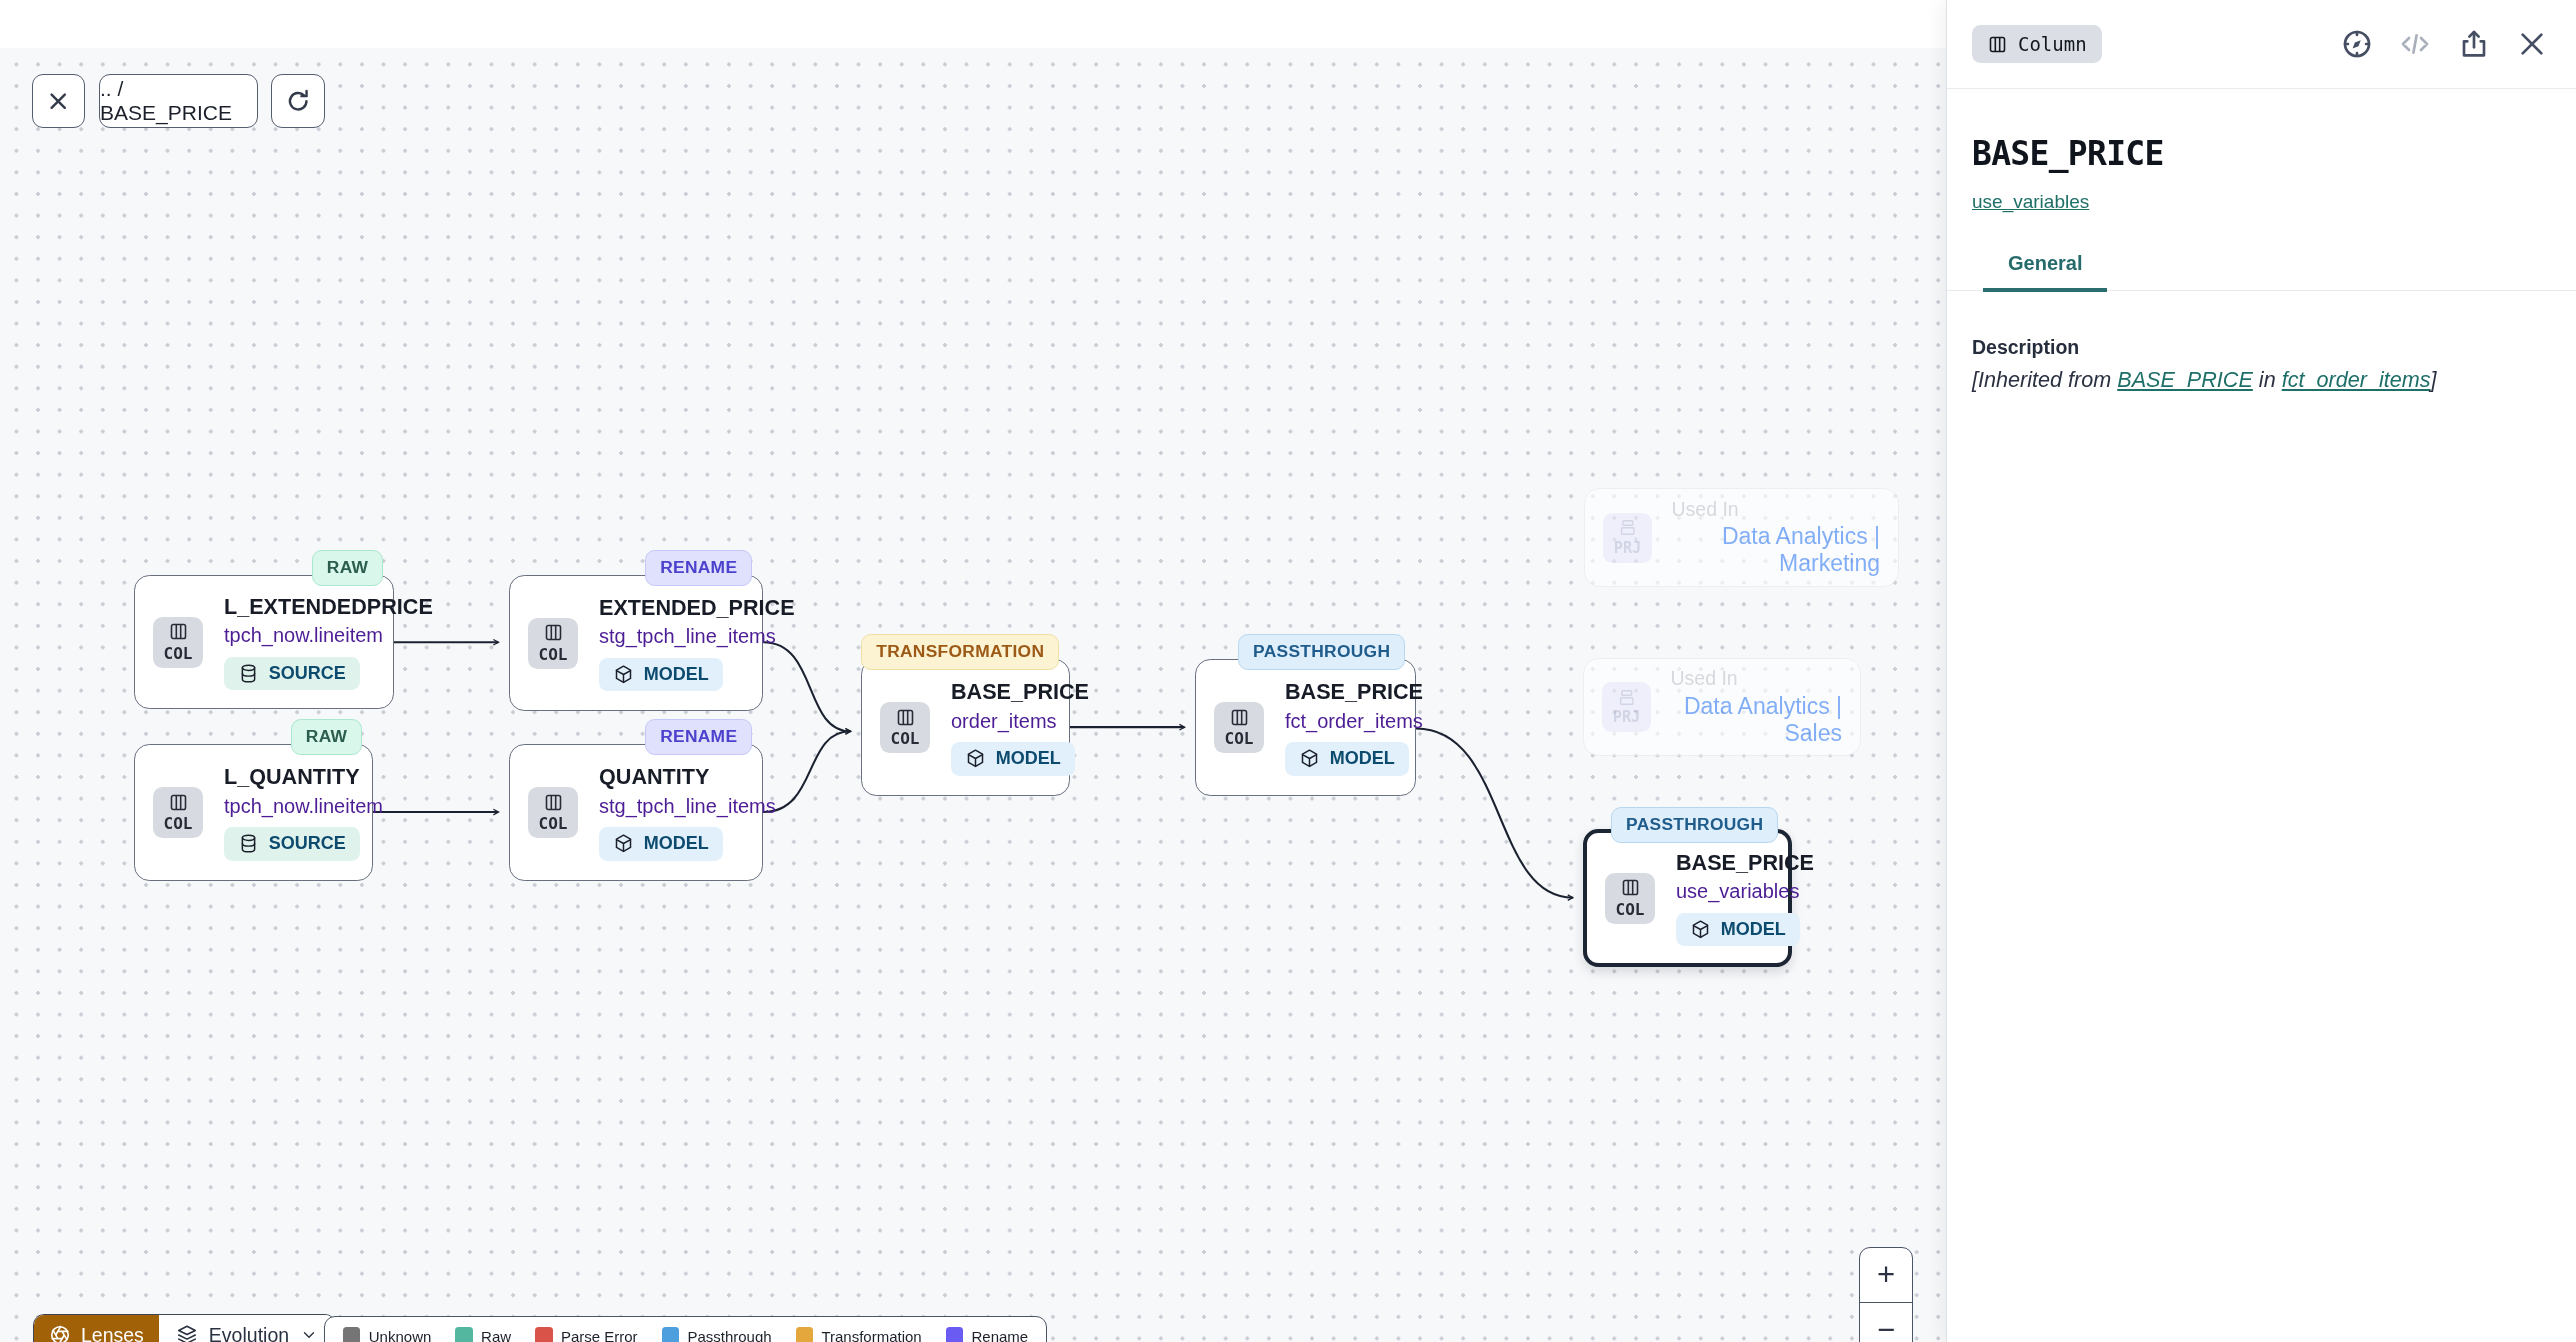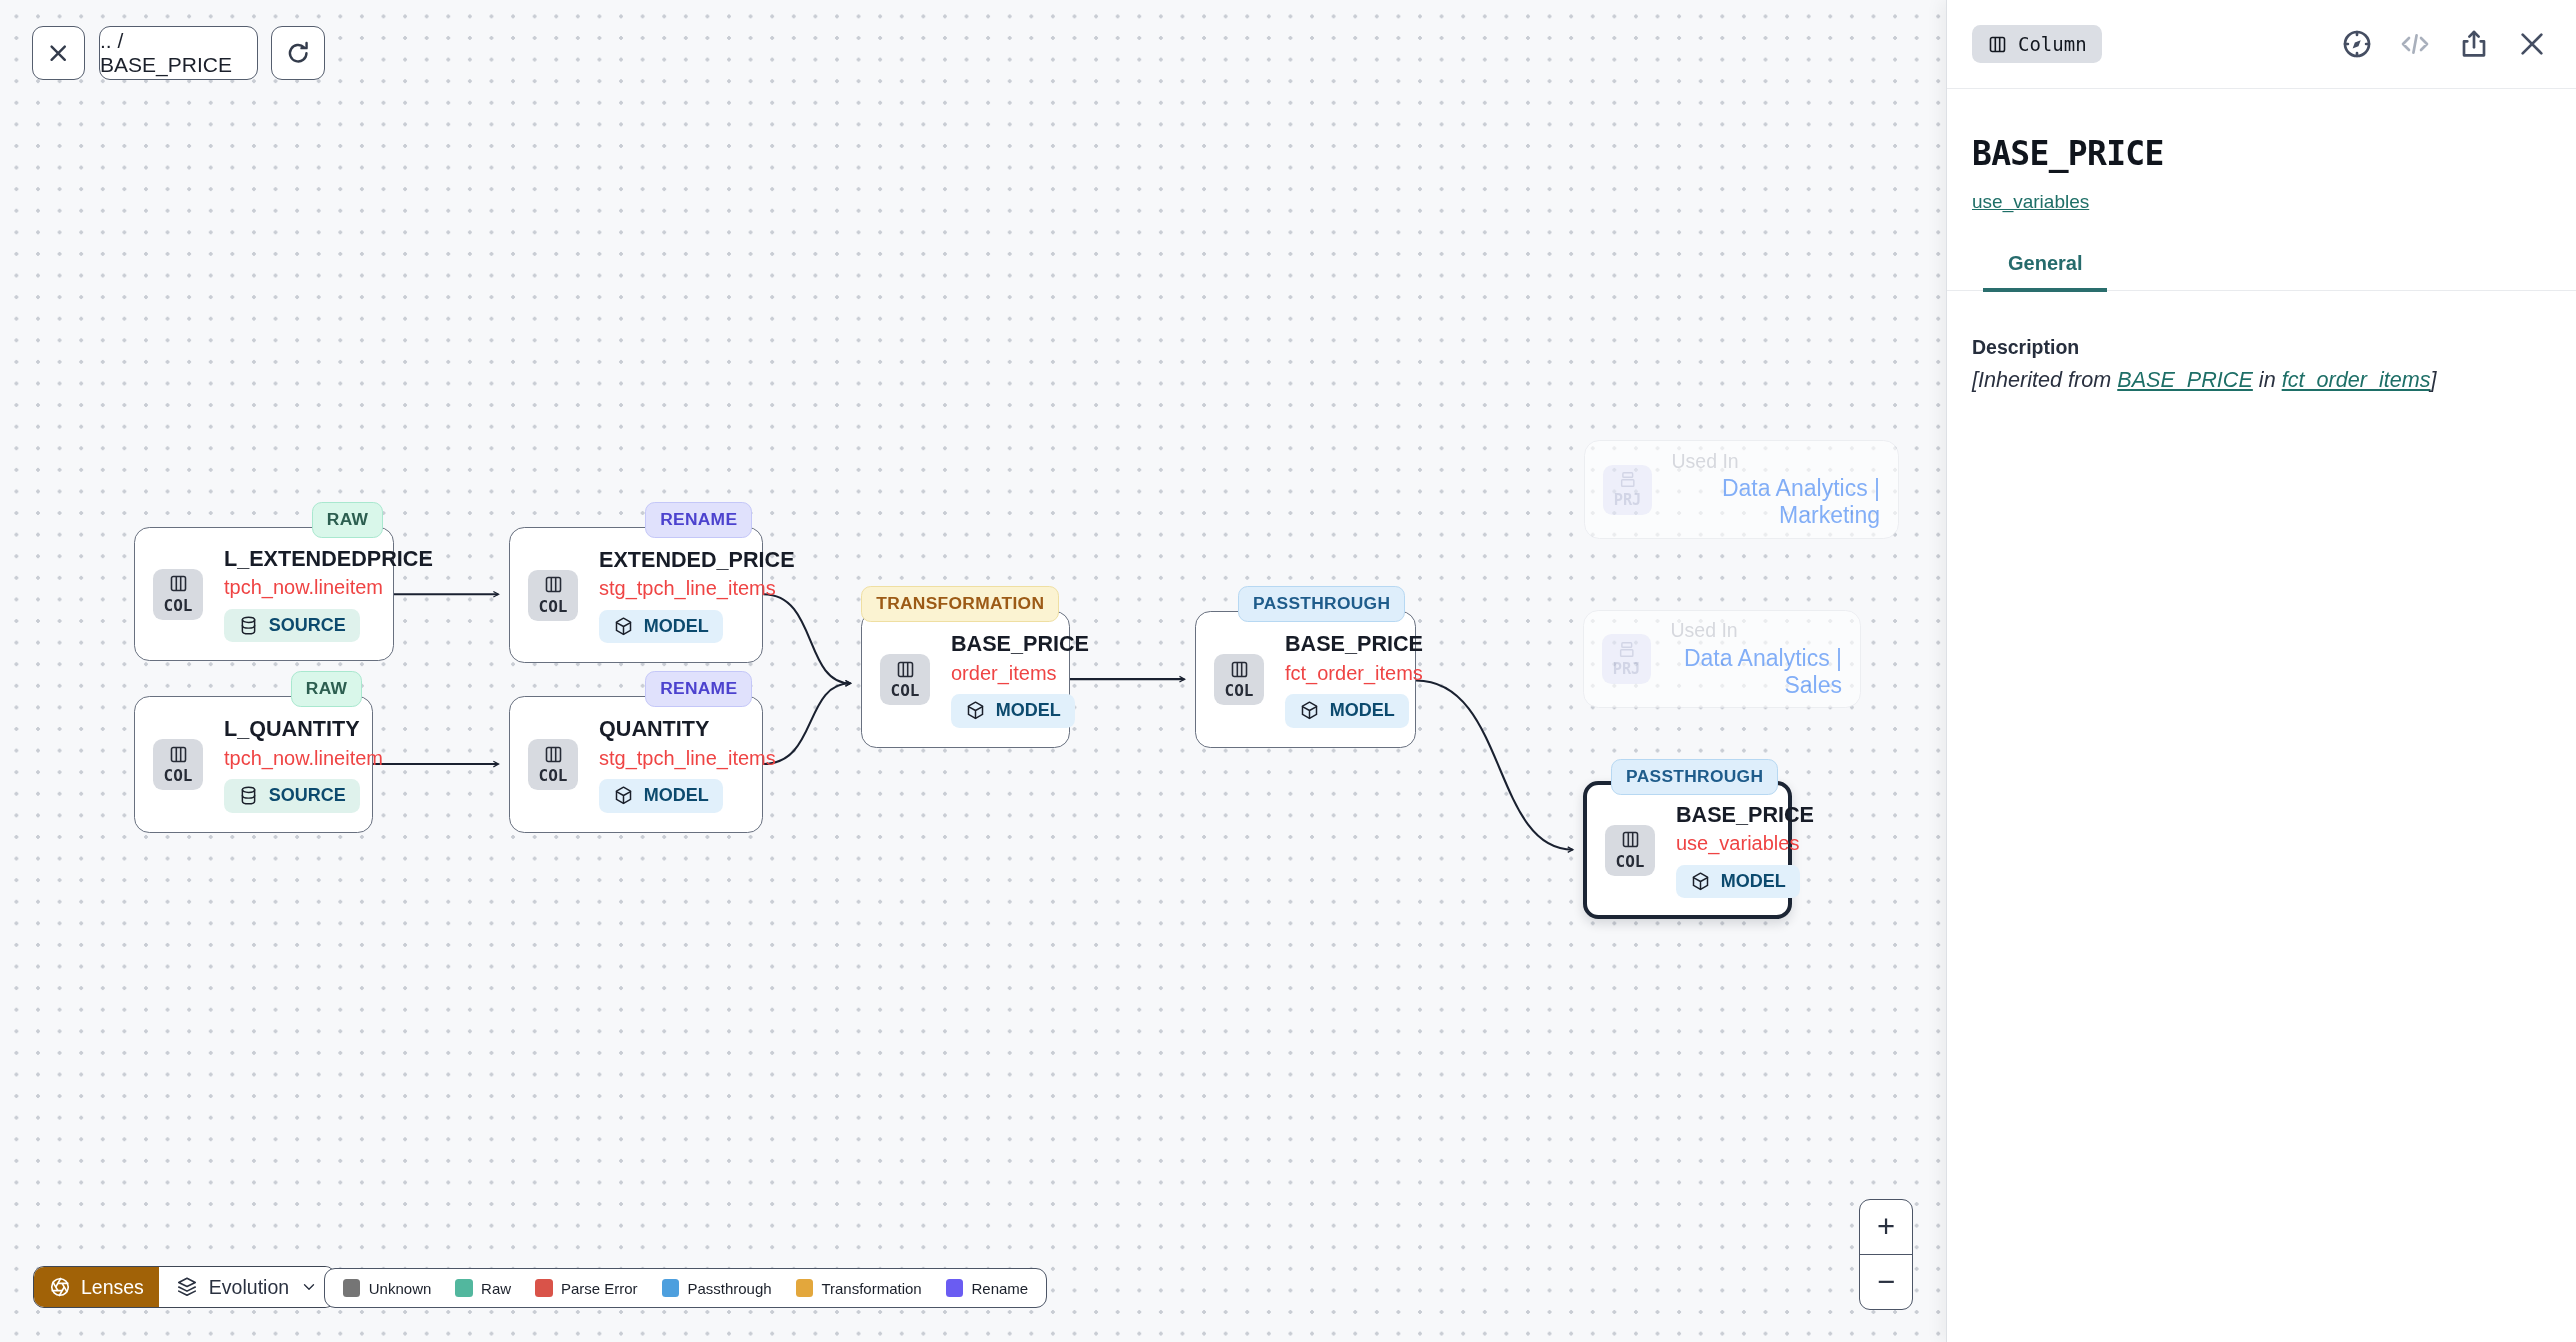--- a/index.html
+++ b/index.html
@@ -2,21 +2,21 @@
 <html style="font-size:11px"><head>
 <meta charset="utf-8">
 <style>
   * { margin:0; padding:0; box-sizing:border-box; }
   html,body { width:2576px; height:1343px; overflow:hidden;
     font-family:"Liberation Sans", sans-serif; color:#1B202B; }
 
   
   .canvas { position:absolute; inset:0; background:#F7F8FA;
     background-image:radial-gradient(#C9CDD4 1.6px, transparent 1.7px);
-    background-size:21.6px 21.6px; background-position:5.6px 5.6px; }
+    background-size:21.6px 21.6px; background-position:5.6px 5.6px;margin-top:48px; }
 
   
   .tl-btn { position:absolute; top:26.4px; background:#fff; border:1.7px solid #555E6E;
     border-radius:11px; display:flex; align-items:center; justify-content:center;
     color:#333B4B; cursor:pointer; }
   .btn-close { left:32px; width:53px; height:54px; }
   .btn-crumb { left:99px; width:159px; height:54px; font-size:21px; color:#1B202B; }
   .btn-refresh { left:271px; width:54px; height:54px; }
   .tl-btn svg { width:26.4px; height:26.4px; stroke:#333B4B; stroke-width:2.2; fill:none;
     stroke-linecap:round; stroke-linejoin:round; }
@@ -43,21 +43,21 @@
   .badge-passthrough    { background:#DEEEFB; border-color:#B7D8F2; color:#1F5C8B; }
 
   .col-box { flex:0 0 auto; width:50px; height:51px; background:#D7DAE0; border-radius:9.7px;
     display:flex; flex-direction:column; align-items:center; justify-content:center;
     gap:1.4px; color:#262B36; }
   .col-box svg { width:21px; height:21px; stroke:#262B36; stroke-width:1.8; fill:none; }
   .col-box span { font-family:"DejaVu Sans Mono", monospace; font-size:16px; font-weight:700; }
 
   .node-body { display:flex; flex-direction:column; align-items:flex-start; }
   .node-title { font-size:21.6px; font-weight:700; color:#171C27; line-height:1.25; }
-  .node-sub   { font-size:20px; color:#ef4444; line-height:1.3; margin-top:1.4px; }
+  .node-sub   { font-size:20px; color:#4c1d95; line-height:1.3; margin-top:1.4px; }
   .kind-pill  { display:inline-flex; align-items:center; gap:9.7px; margin-top:8.4px;
     padding:6.3px 14px; border-radius:8.4px; font-size:18px; font-weight:700; color:#0c4a6e; }
   .kind-source { background:#DFF2EC; }
   .kind-model  { background:#E1F0FB; }
   .kind-pill svg { width:21px; height:21px; stroke:#1B202B; stroke-width:1.7; fill:none;
     stroke-linejoin:round; stroke-linecap:round; }
 
   
   .used { position:absolute; background:#fff; border:1.4px solid #E6E8ED; border-radius:15.3px;
     display:flex; align-items:center; gap:19.5px; padding:0 18px; opacity:.62; cursor:pointer; }

